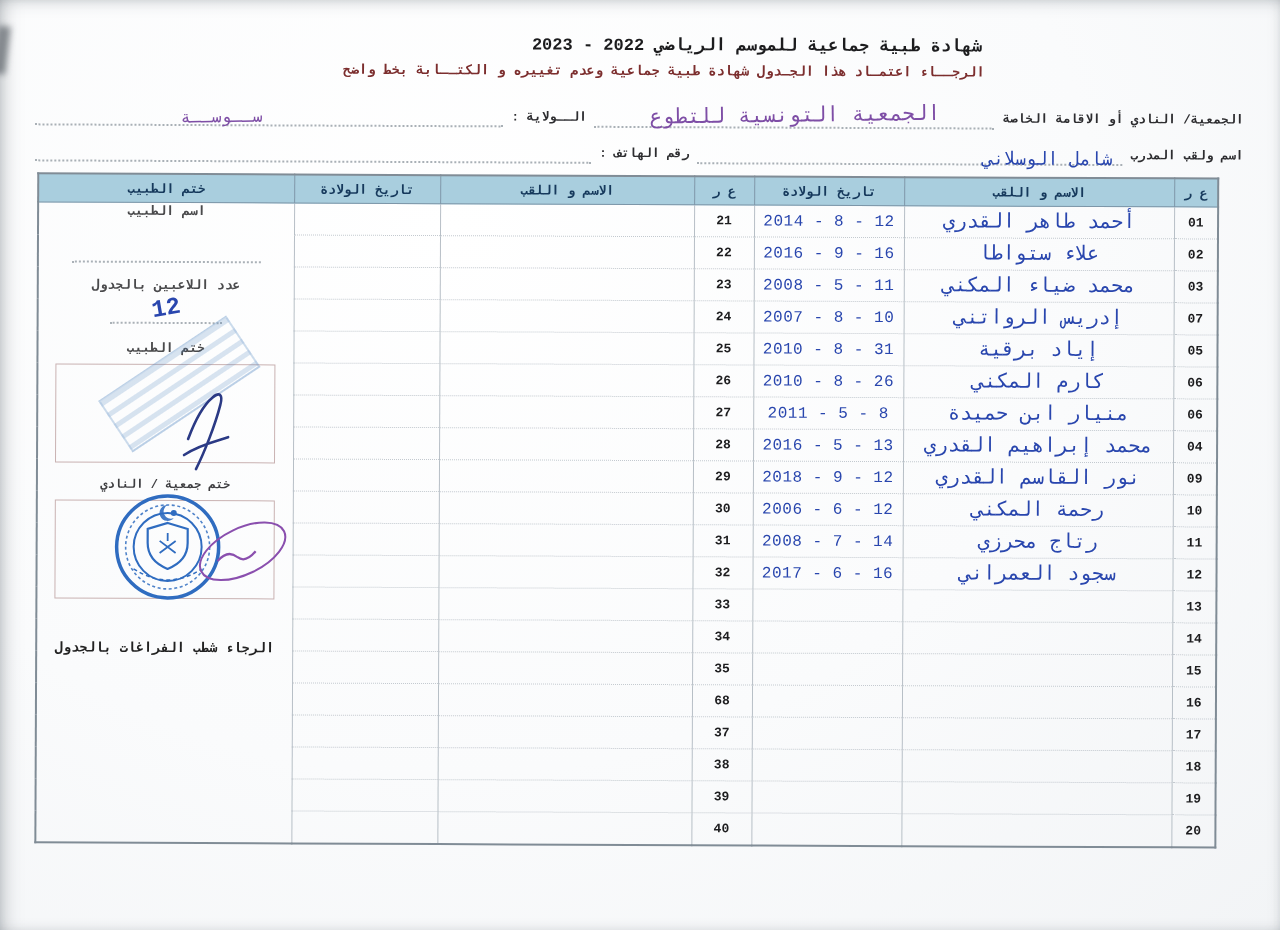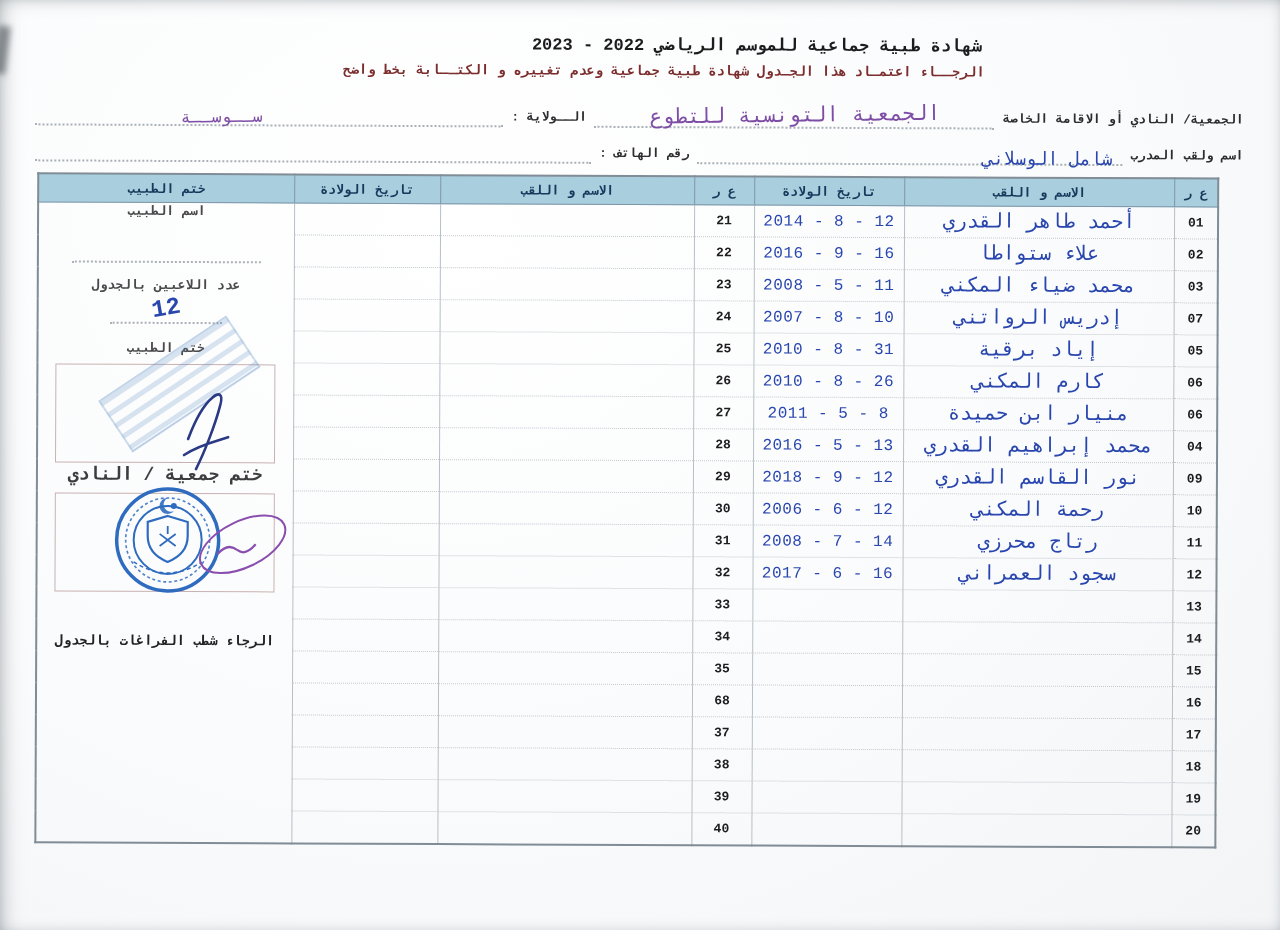--- a/index.html
+++ b/index.html
@@ -110,21 +110,21 @@
     position:relative;flex-shrink:0;
   }
   .rect-stamp{
     position:absolute;left:46px;top:-12px;width:150px;height:58px;
     border:2px solid rgba(90,140,195,.55);
     background:repeating-linear-gradient(
       180deg, rgba(90,140,195,.42) 0 5px, transparent 5px 13px);
     transform:rotate(-34deg);opacity:.55;filter:blur(.6px);
   }
   svg.sig-doctor{position:absolute;left:118px;top:16px;}
-  .sp-club-stamp-label{font-size:18px;color:#3d3d40;}
+  .sp-club-stamp-label{margin-top:14px;font-size:12px;color:#3d3d40;}
   .club-stamp-svg{position:absolute;left:52px;top:-12px;}
   .sig-purple{position:absolute;left:140px;top:8px;}
   .sp-note{margin-top:40px;font-size:13.5px;color:#222;}
 </style>
 </head>
 <body>
 
 <div class="scan">
   <div class="corner-mark"></div>
   <div class="paper">

